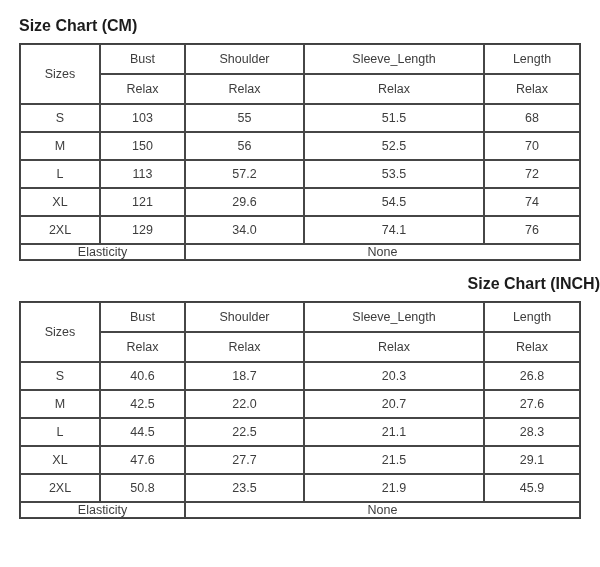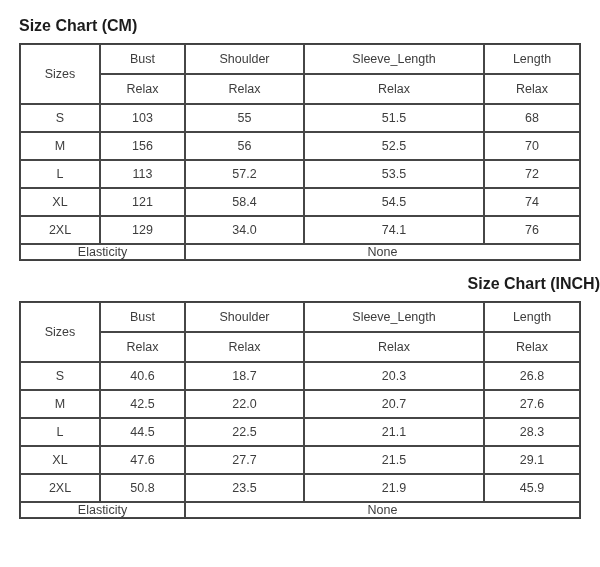--- a/index.html
+++ b/index.html
@@ -84,36 +84,36 @@
       </tr>
       <tr>
         <td>S</td>
         <td>103</td>
         <td>55</td>
         <td>51.5</td>
         <td>68</td>
       </tr>
       <tr>
         <td>M</td>
-        <td>156</td>
+        <td>150</td>
         <td>56</td>
         <td>52.5</td>
         <td>70</td>
       </tr>
       <tr>
         <td>L</td>
         <td>113</td>
         <td>57.2</td>
         <td>53.5</td>
         <td>72</td>
       </tr>
       <tr>
         <td>XL</td>
         <td>121</td>
-        <td>58.4</td>
+        <td>29.6</td>
         <td>54.5</td>
         <td>74</td>
       </tr>
       <tr>
         <td>2XL</td>
         <td>129</td>
         <td>34.0</td>
         <td>74.1</td>
         <td>76</td>
       </tr>

